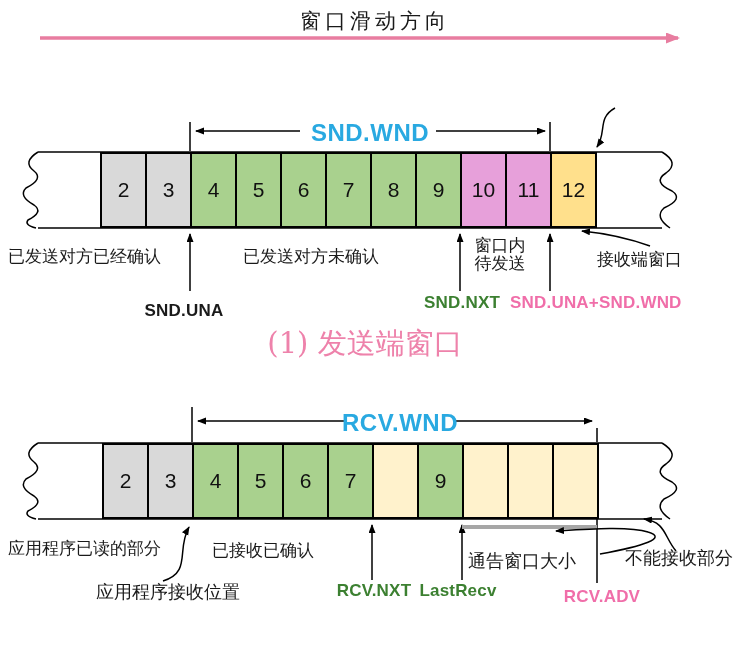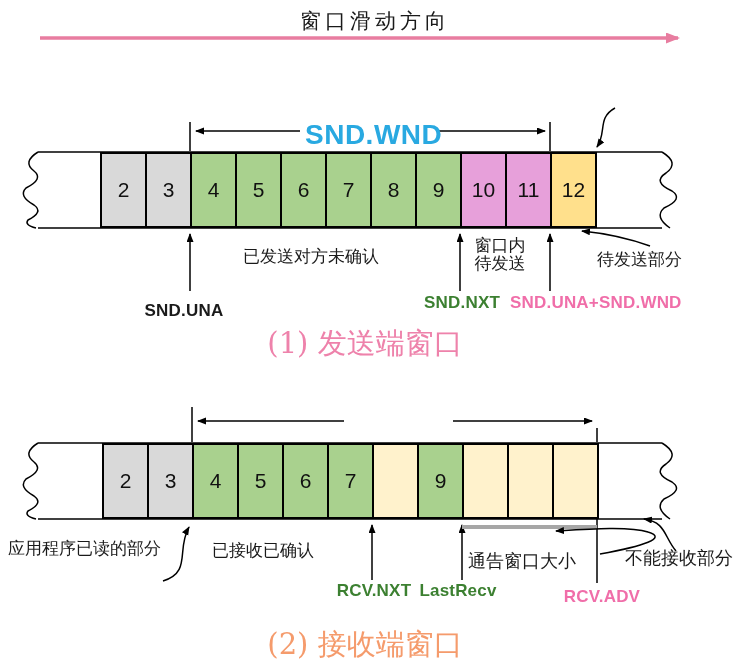--- a/index.html
+++ b/index.html
@@ -7,21 +7,21 @@
          font-family:"Liberation Sans","DejaVu Sans",sans-serif;}
   #wires{position:absolute;left:0;top:0;width:749px;height:669px;}
 
   .lbl{position:absolute;color:#1a1a1a;white-space:nowrap;}
   .cjk{font-family:"DejaVu Serif","Liberation Serif",serif;font-size:17px;}
   .cjk-lg{font-family:"DejaVu Serif","Liberation Serif",serif;font-size:18px;}
   .eng{font-size:17px;font-weight:600;letter-spacing:0.2px;}
   .ctr{text-align:center;}
 
   .dir-lbl{font-family:"DejaVu Serif","Liberation Serif",serif;font-size:21px;letter-spacing:4px;}
-  .wnd-lbl{color:var(--wnd-blue);font-size:28px;font-weight:700;letter-spacing:0.5px;}
+  .wnd-lbl{color:var(--wnd-blue);font-size:24px;font-weight:700;letter-spacing:0.5px;}
   .grn{color:var(--label-green);}
   .pnk{color:var(--label-pink);}
   .cap{font-family:"DejaVu Serif","Liberation Serif",serif;font-size:29px;}
   .cap1{color:var(--caption1-pink);}
   .cap2{color:var(--caption2-orange);}
 
   .band{position:absolute;height:76px;}
   .cell{position:absolute;top:0;height:76px;width:47px;box-sizing:border-box;
         border:2px solid #000;display:flex;align-items:center;justify-content:center;
         font-size:21px;color:#111;}
@@ -111,52 +111,54 @@
     <div class="cell green" style="left:135px">5</div>
     <div class="cell green" style="left:180px">6</div>
     <div class="cell green" style="left:225px">7</div>
     <div class="cell green" style="left:270px">8</div>
     <div class="cell green" style="left:315px">9</div>
     <div class="cell pink" style="left:360px">10</div>
     <div class="cell pink" style="left:405px">11</div>
     <div class="cell yellow" style="left:450px">12</div>
   </div>
 
+  <div class="lbl cjk" style="left:8px;top:245px;">已发送对方已经确认</div>
   <div class="lbl cjk" style="left:243px;top:245px;">已发送对方未确认</div>
   <div class="lbl cjk" style="left:467px;top:236px;width:66px;text-align:center;line-height:18px;">
     <div>窗口内</div>
     <div>待发送</div>
   </div>
-  <div class="lbl cjk" style="left:597px;top:248px;">待发送部分</div>
+  <div class="lbl cjk" style="left:597px;top:248px;">接收端窗口</div>
 
   <div class="lbl eng ctr" style="left:144px;top:293px;width:80px;margin-top:8px;">SND.UNA</div>
   <div class="lbl eng grn ctr" style="left:422px;top:293px;width:80px;">SND.NXT</div>
   <div class="lbl eng pnk ctr" style="left:510px;top:293px;width:160px;">SND.UNA+SND.WND</div>
 
   <div class="lbl cap cap1 ctr" style="left:250px;top:324px;width:230px;">(1) 发送端窗口</div>
 
+  <div class="lbl wnd-lbl" style="left:335px;top:409px;width:130px;text-align:center;">RCV.WND</div>
 
   <div class="band" style="left:102px;top:443px;">
     <div class="cell gray" style="left:0px">2</div>
     <div class="cell gray" style="left:45px">3</div>
     <div class="cell green" style="left:90px">4</div>
     <div class="cell green" style="left:135px">5</div>
     <div class="cell green" style="left:180px">6</div>
     <div class="cell green" style="left:225px">7</div>
     <div class="cell cream" style="left:270px"></div>
     <div class="cell green" style="left:315px">9</div>
     <div class="cell cream" style="left:360px"></div>
     <div class="cell cream" style="left:405px"></div>
     <div class="cell cream" style="left:450px"></div>
   </div>
 
   <div class="lbl cjk" style="left:8px;top:537px;">应用程序已读的部分</div>
   <div class="lbl cjk" style="left:212px;top:539px;">已接收已确认</div>
+  <div class="lbl cjk-lg" style="left:96px;top:580px;">应用程序接收位置</div>
   <div class="lbl cjk-lg" style="left:468px;top:549px;">通告窗口大小</div>
   <div class="lbl cjk-lg" style="left:625px;top:546px;">不能接收部分</div>
 
   <div class="lbl eng grn ctr" style="left:334px;top:581px;width:80px;">RCV.NXT</div>
   <div class="lbl eng grn ctr" style="left:418px;top:581px;width:80px;">LastRecv</div>
   <div class="lbl eng pnk ctr" style="left:562px;top:587px;width:80px;">RCV.ADV</div>
 
-  <div class="lbl cap cap2 ctr" style="left:250px;top:625px;width:230px;">(2) 接收端窗口</div>
 
 </div>
 
 </body></html>

